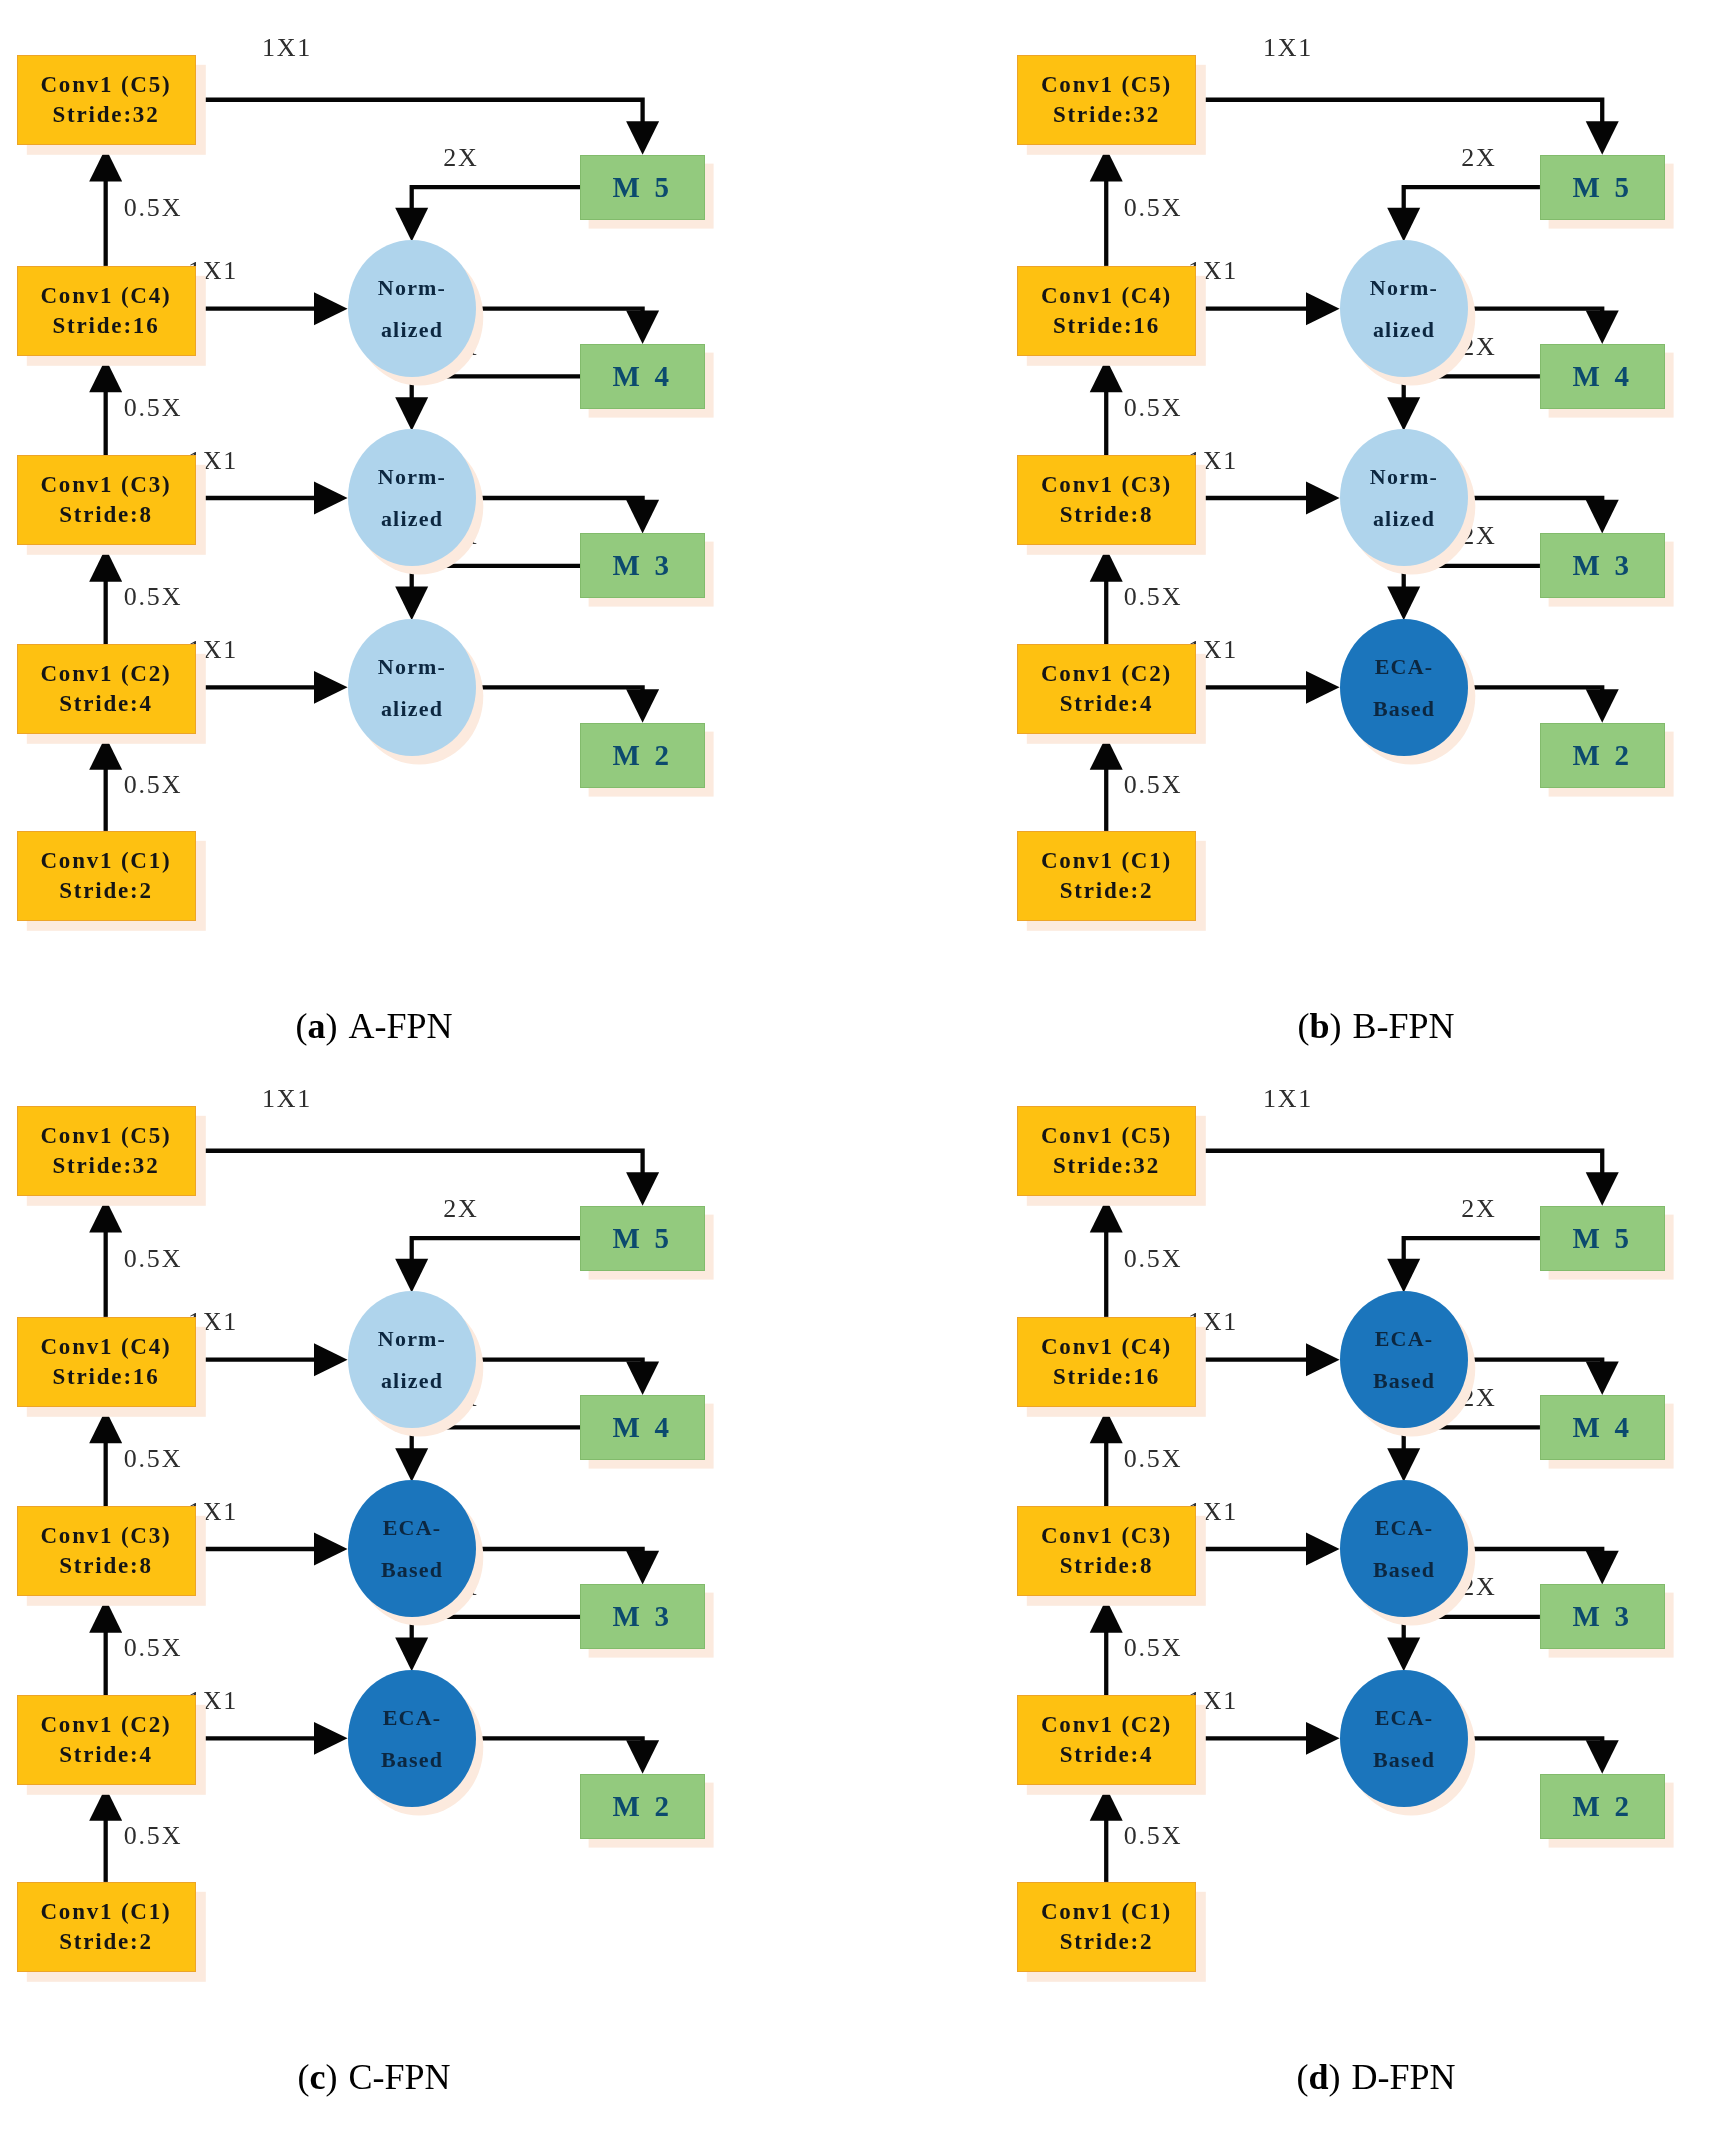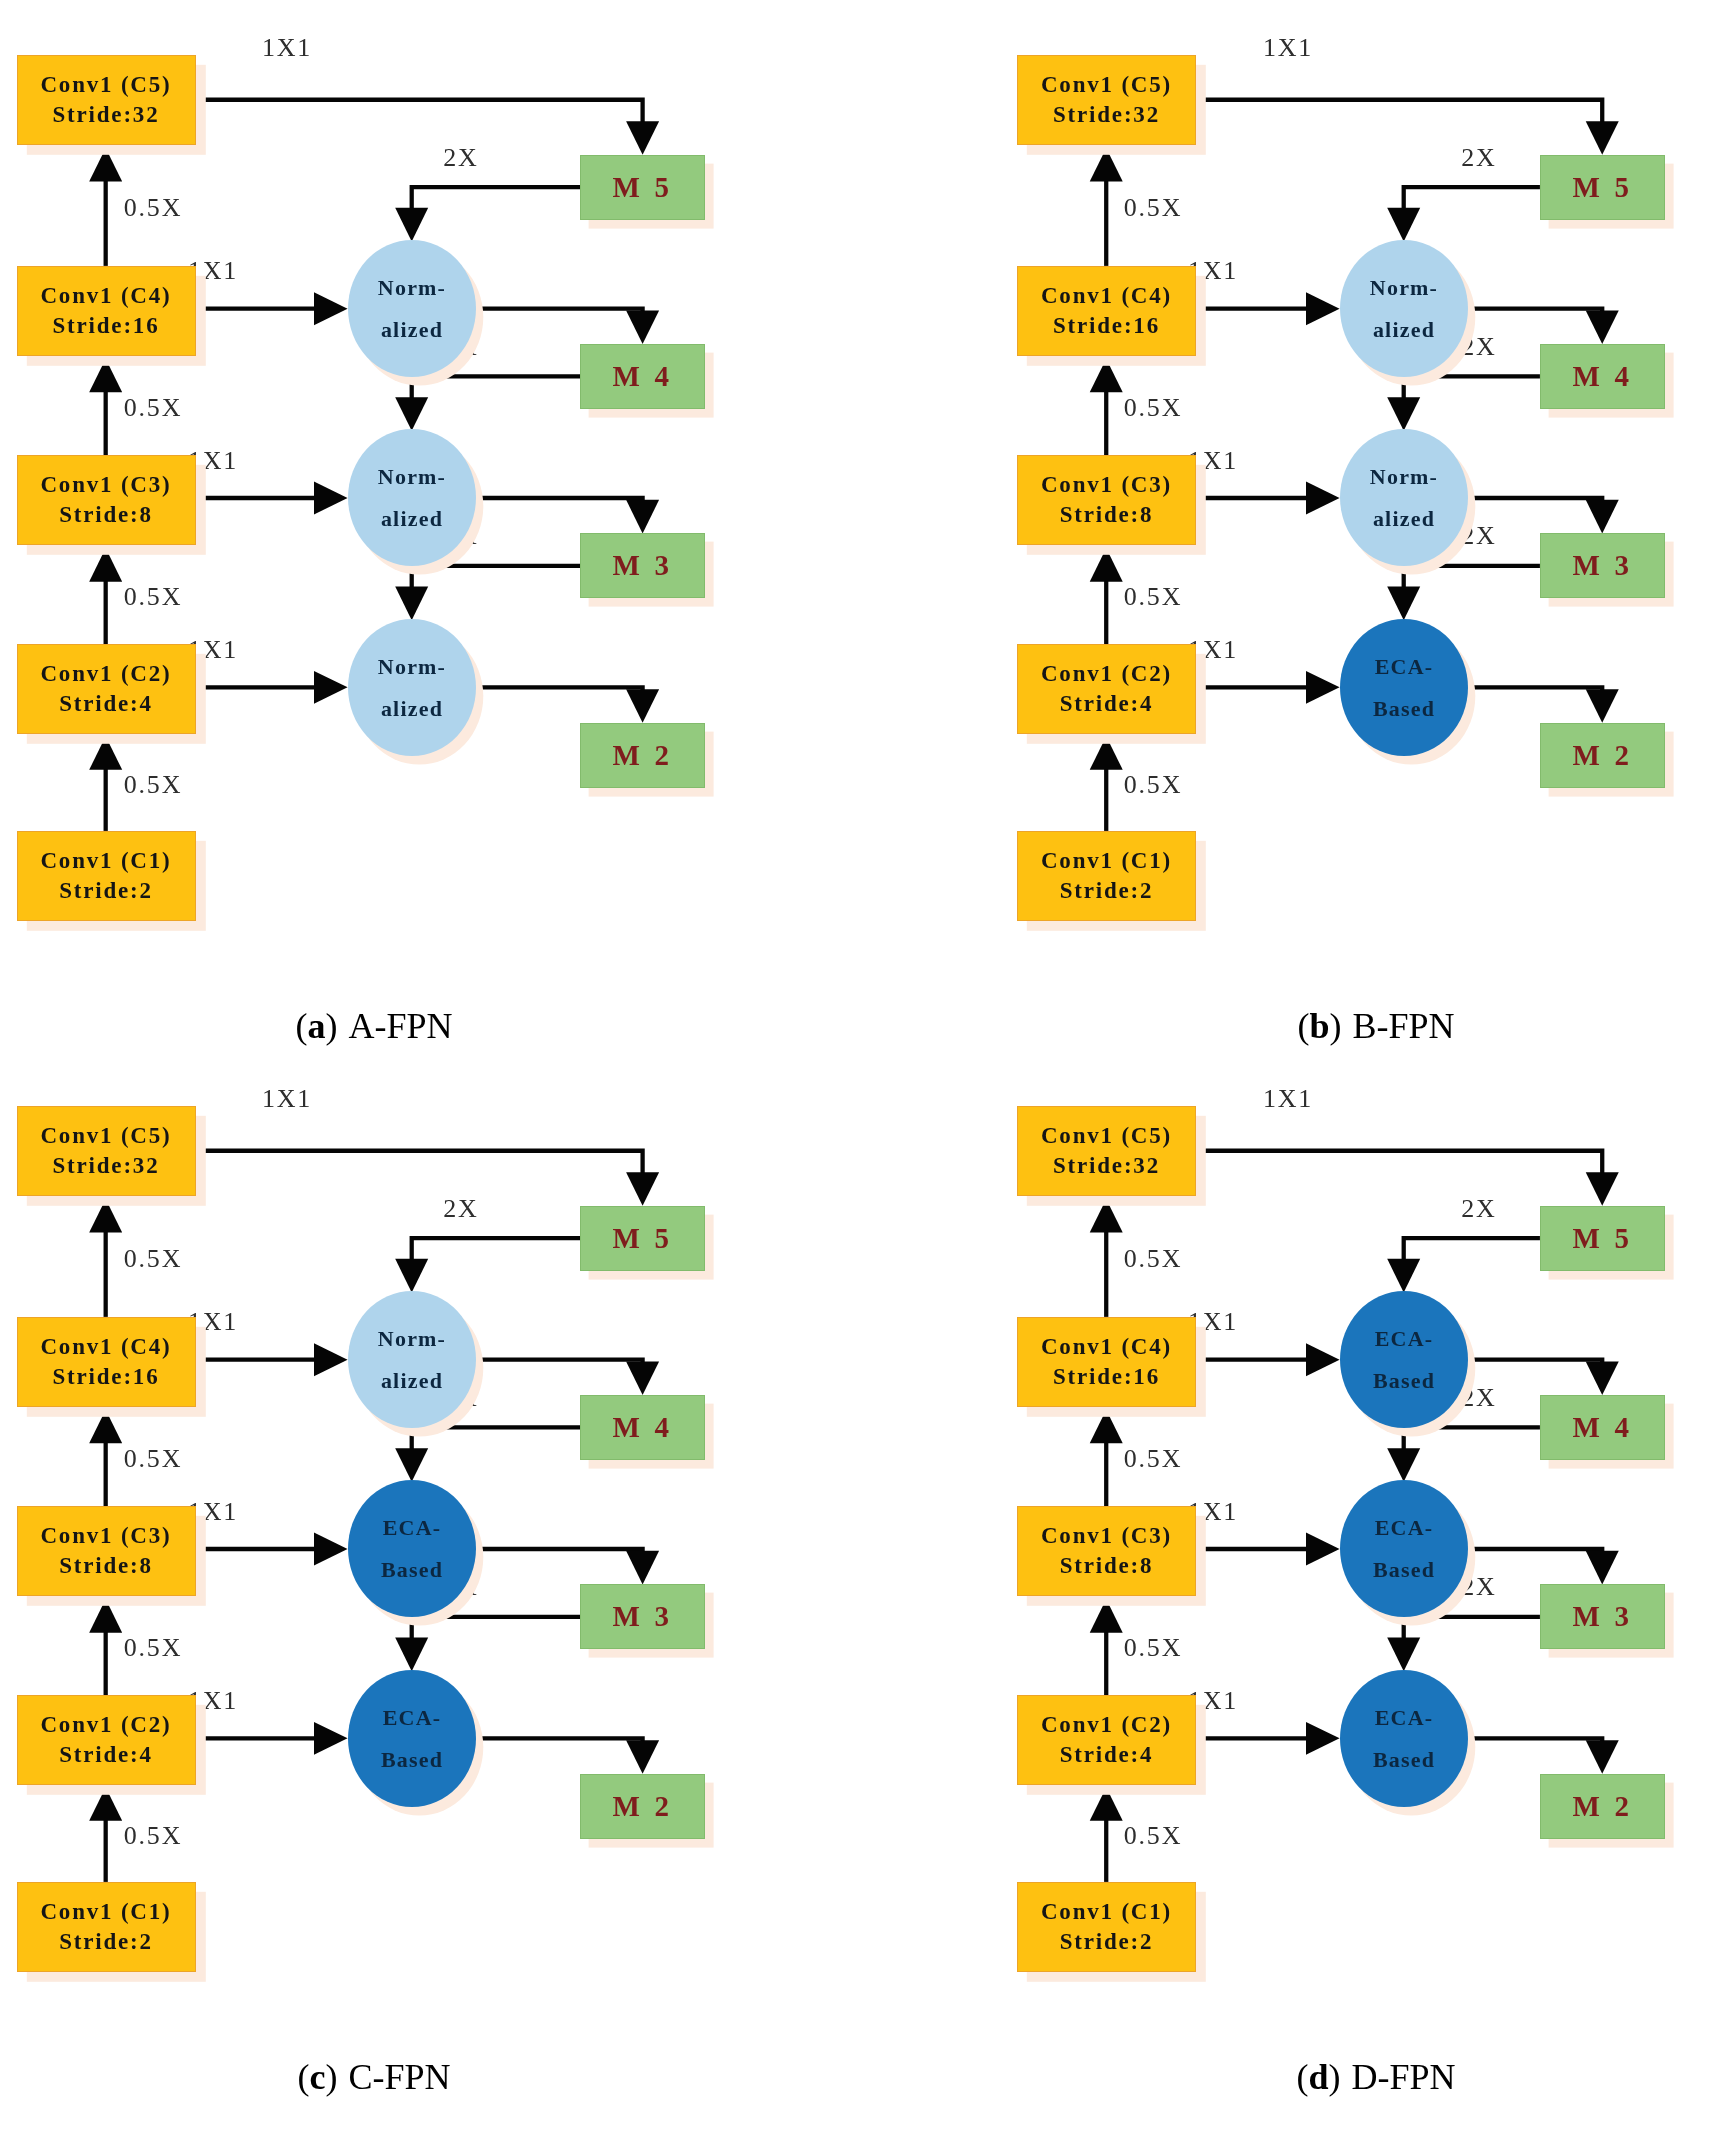--- a/index.html
+++ b/index.html
@@ -23,21 +23,21 @@
     font-weight:bold;font-size:23px;line-height:1.3;color:#151515;
     letter-spacing:1.8px;white-space:nowrap;
   }
   .mbox{
     position:absolute;width:125px;height:65px;box-sizing:border-box;
     background:var(--c-feat);border:1.2px solid #82bb6c;
     box-shadow:8.6px 8.6px 0 0 var(--c-shadow);
     display:flex;justify-content:center;align-items:center;z-index:2;
   }
   .mbox .bline{
-    font-weight:bold;font-size:29px;color:#7f1d1d;letter-spacing:3.7px;white-space:nowrap;
+    font-weight:bold;font-size:29px;color:#0c4a6e;letter-spacing:3.7px;white-space:nowrap;
   }
   .circ{
     position:absolute;width:128px;height:137px;border-radius:50%;
     box-shadow:7.3px 8.6px 0 0 var(--c-shadow);
     display:flex;flex-direction:column;justify-content:center;align-items:center;
     z-index:2;
     gap:12px;
   }
   .circ.normalized{background:var(--c-norm);}
   .circ.eca{background:var(--c-eca);}

